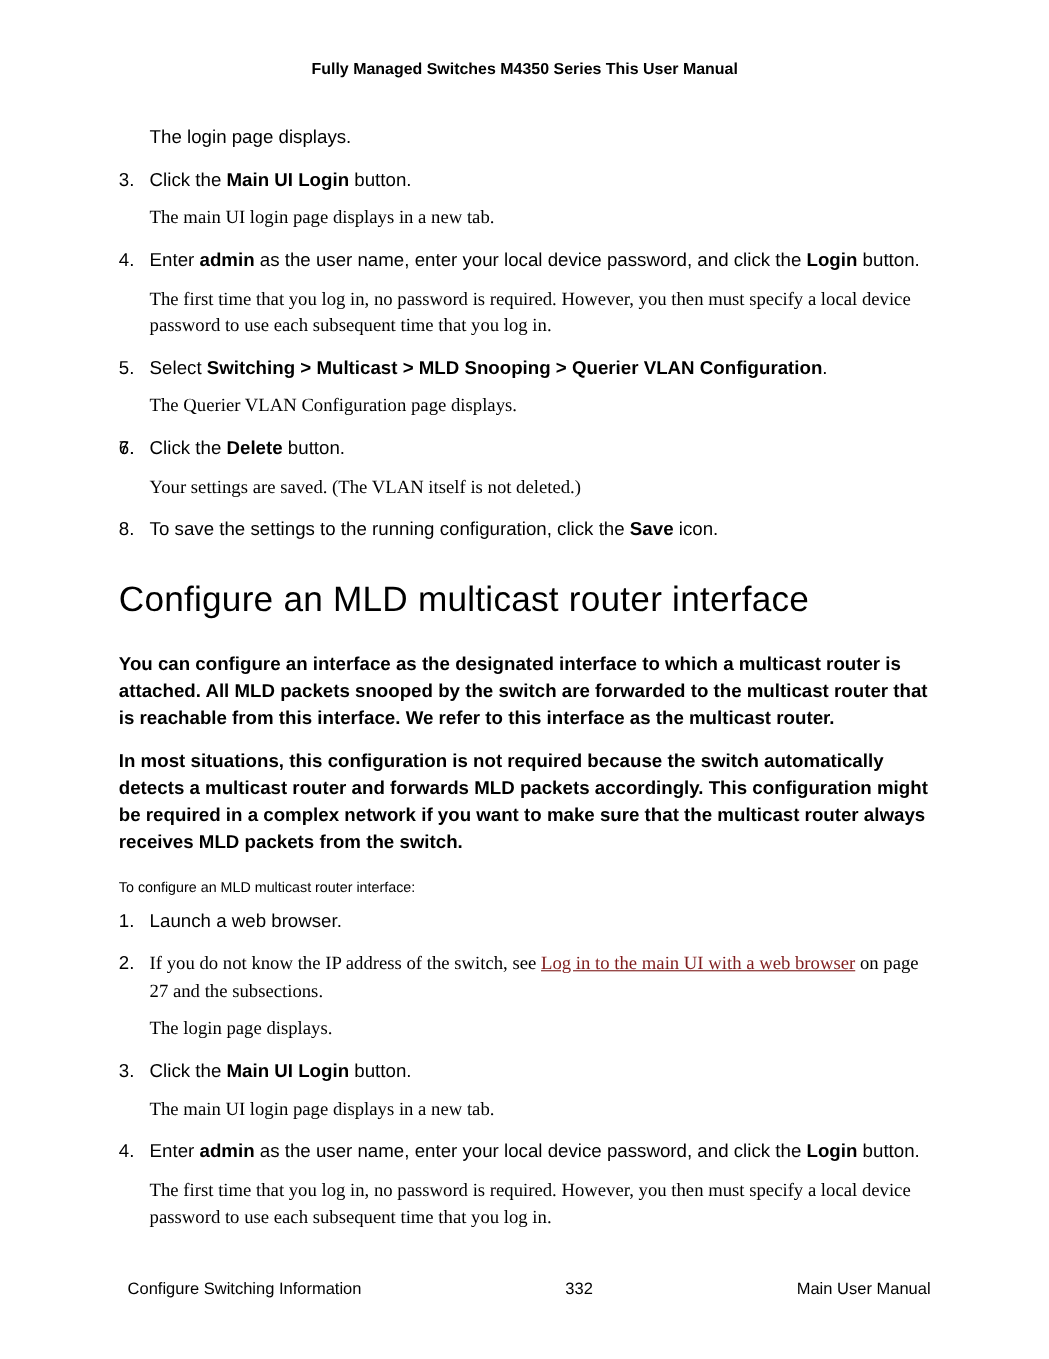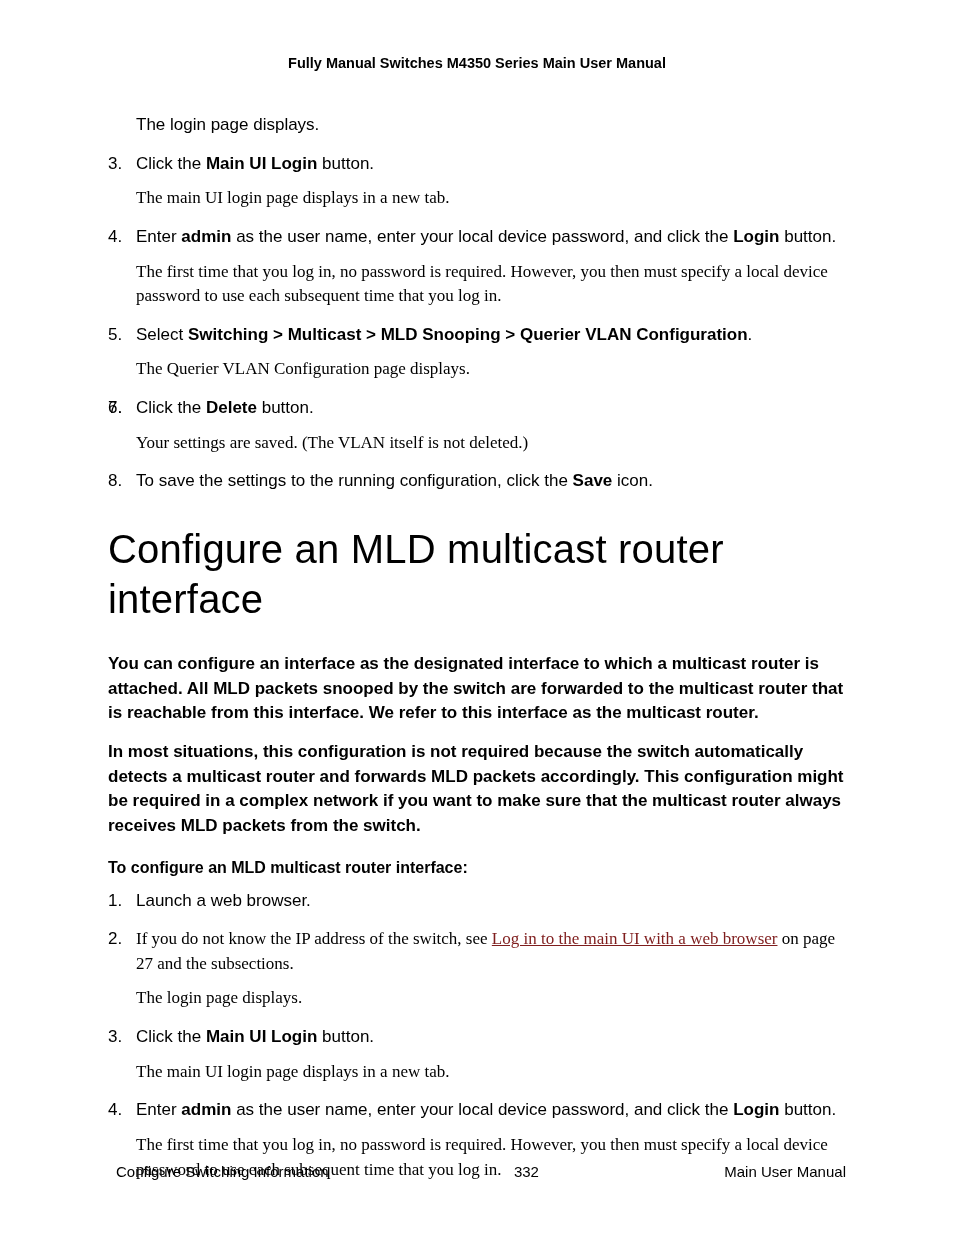--- a/index.html
+++ b/index.html
@@ -39,36 +39,36 @@
     ol.main-list > li .num {
       position: absolute;
       left: 0;
       top: 0;
     }
     ol.main-list > li p {
       margin-top: 10px;
       font-family: Liberation Serif, serif;
     }
     .h1-section {
-      font-size: 40px;
+      font-size: 32px;
       font-weight: 400;
       letter-spacing: 0.2px;
       margin-top: 30px;
       margin-bottom: 28px;
       line-height: 1.25;
     }
     .body-para {
       font-size: 17px;
       line-height: 1.45;
       margin-bottom: 14px;
       font-weight: bold;
     }
     .subhead {
-      font-size: 16px;
-      font-weight: bold;
+      font-size: 13px;
+      font-weight: normal;
       margin-bottom: 12px;
       margin-top: 20px;
     }
     b { font-weight: bold; }
     a.xref {
       color: #7f1d1d;
       text-decoration: underline;
     }
     .footer {
       position: absolute;
@@ -76,21 +76,21 @@
       left: 116px;
       right: 108px;
       display: flex;
       justify-content: space-between;
       font-size: 15px;
     }
   </style>
 </head>
 <body>
 
-<div class="header-title">Fully Manual Switches M4350 Series Main User Manual</div>
+<div class="header-title">Fully Managed Switches M4350 Series This User Manual</div>
 
 <div class="indent-para">The login page displays.</div>
 
 <ol class="main-list">
   <li>
     <span class="num">3.</span>
     <span><span>Click the </span><b>Main UI Login</b><span> button.</span></span>
     <p>The main UI login page displays in a new tab.</p>
   </li>
   <li>

